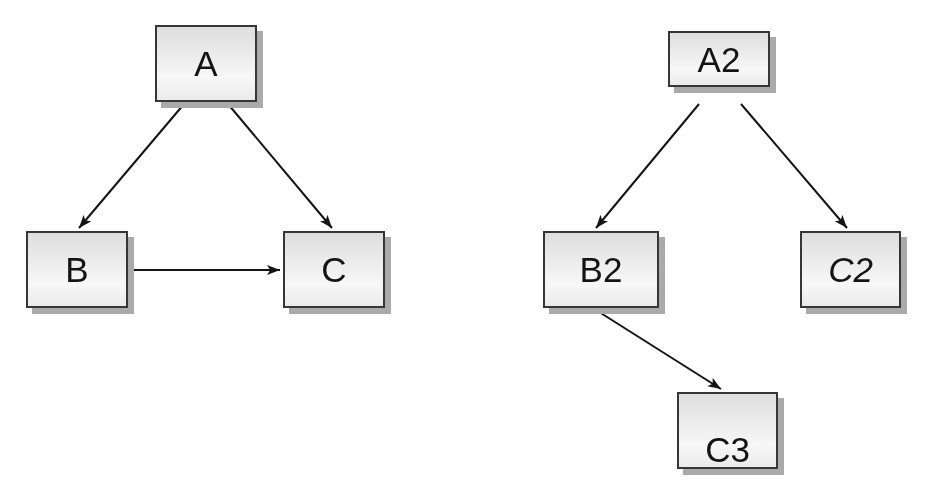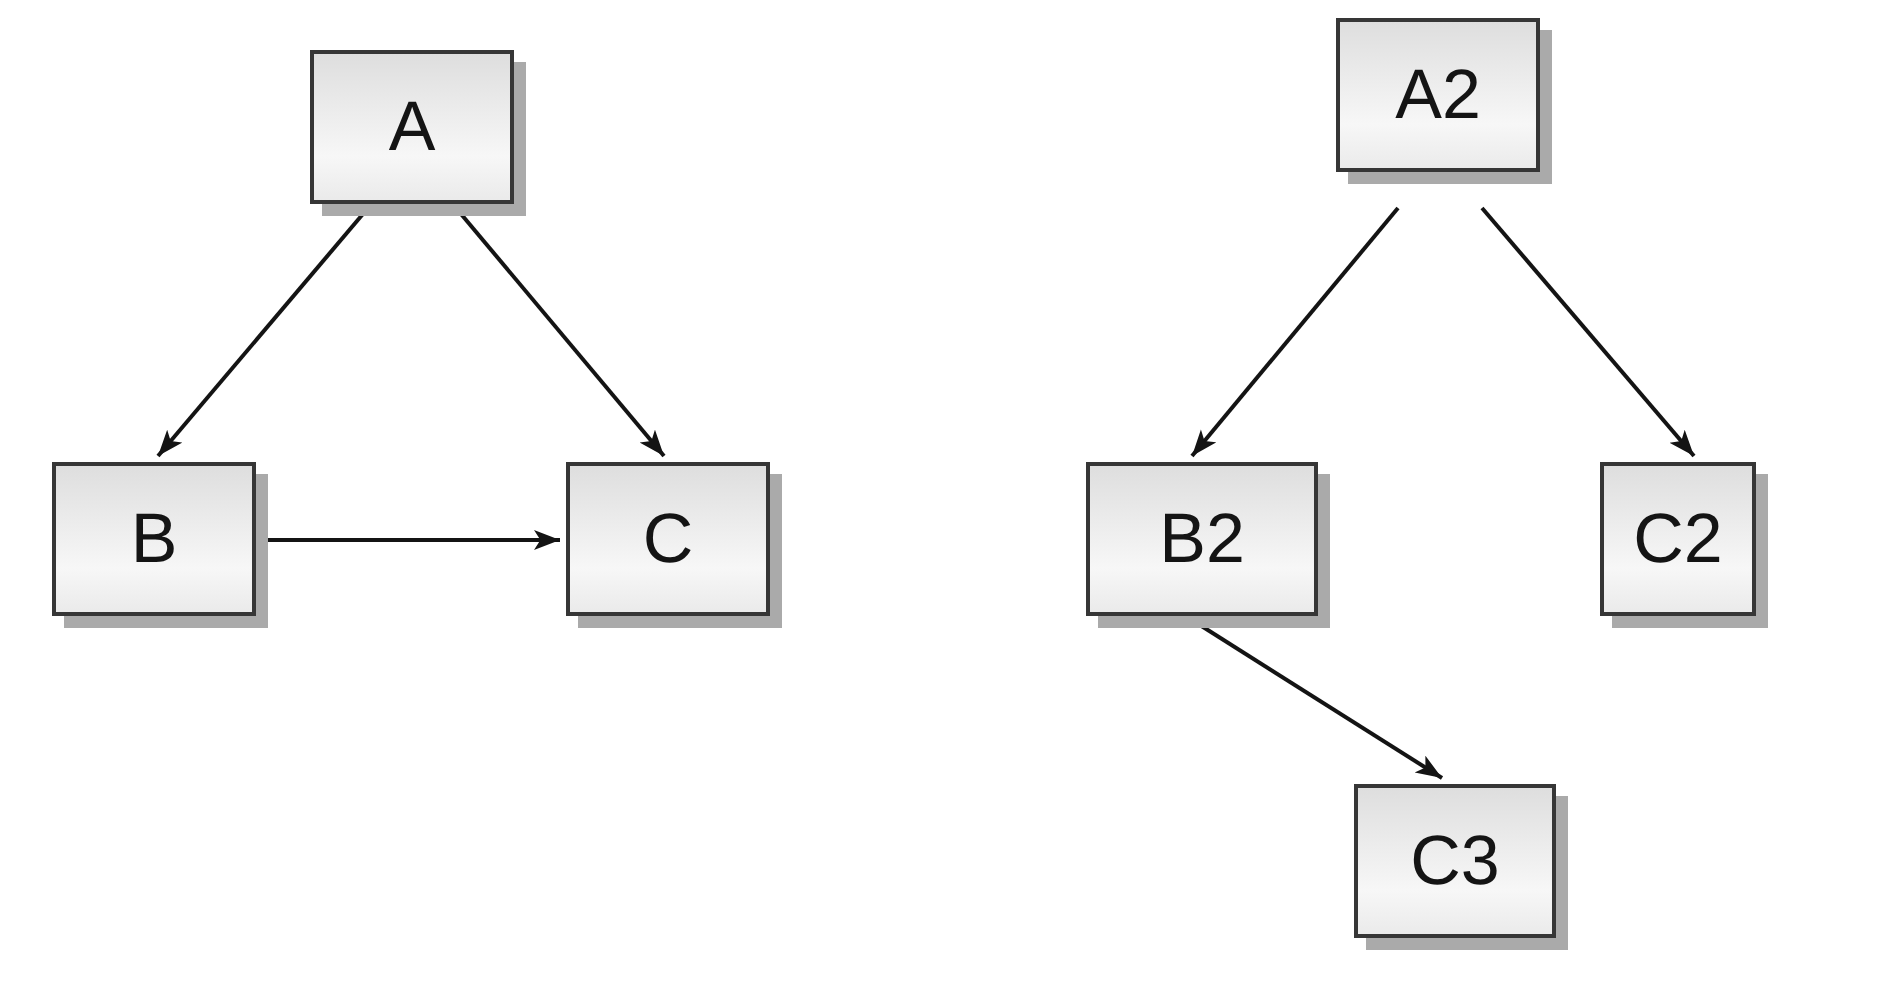--- a/index.html
+++ b/index.html
@@ -56,26 +56,26 @@
   <div id="nodes-layer">
       <div class="node" style="left: 155px; top: 25px; width: 102px; height: 77px; border: 2px solid rgb(54, 54, 54); background: linear-gradient(rgb(222, 222, 222), rgb(247, 247, 247) 70%, rgb(222, 222, 222) 130%); box-shadow: rgb(170, 170, 170) 6px 6px 0px; color: rgb(20, 20, 20);">
         <span>A</span>
       </div>
       <div class="node" style="left: 26px; top: 231px; width: 102px; height: 77px; border: 2px solid rgb(54, 54, 54); background: linear-gradient(rgb(222, 222, 222), rgb(247, 247, 247) 70%, rgb(222, 222, 222) 130%); box-shadow: rgb(170, 170, 170) 6px 6px 0px; color: rgb(20, 20, 20);">
         <span>B</span>
       </div>
       <div class="node" style="left: 283px; top: 231px; width: 102px; height: 77px; border: 2px solid rgb(54, 54, 54); background: linear-gradient(rgb(222, 222, 222), rgb(247, 247, 247) 70%, rgb(222, 222, 222) 130%); box-shadow: rgb(170, 170, 170) 6px 6px 0px; color: rgb(20, 20, 20);">
         <span>C</span>
       </div>
-      <div class="node" style="left: 668px; top: 9px; width: 102px; height: 77px; border: 2px solid rgb(54, 54, 54); background: linear-gradient(rgb(222, 222, 222), rgb(247, 247, 247) 70%, rgb(222, 222, 222) 130%); box-shadow: rgb(170, 170, 170) 6px 6px 0px; color: rgb(20, 20, 20);">
+      <div class="node" style="left: 668px; top: 31px; width: 102px; height: 56px; border: 2px solid rgb(54, 54, 54); background: linear-gradient(rgb(222, 222, 222), rgb(247, 247, 247) 70%, rgb(222, 222, 222) 130%); box-shadow: rgb(170, 170, 170) 6px 6px 0px; color: rgb(20, 20, 20);">
         <span>A2</span>
       </div>
       <div class="node" style="left: 543px; top: 231px; width: 116px; height: 77px; border: 2px solid rgb(54, 54, 54); background: linear-gradient(rgb(222, 222, 222), rgb(247, 247, 247) 70%, rgb(222, 222, 222) 130%); box-shadow: rgb(170, 170, 170) 6px 6px 0px; color: rgb(20, 20, 20);">
         <span>B2</span>
       </div>
-      <div class="node" style="left: 800px; top: 231px; width: 78px; height: 77px; border: 2px solid rgb(54, 54, 54); background: linear-gradient(rgb(222, 222, 222), rgb(247, 247, 247) 70%, rgb(222, 222, 222) 130%); box-shadow: rgb(170, 170, 170) 6px 6px 0px; color: rgb(20, 20, 20);">
+      <div class="node" style="left: 800px; top: 231px; width: 101px; height: 77px; border: 2px solid rgb(54, 54, 54); background: linear-gradient(rgb(222, 222, 222), rgb(247, 247, 247) 70%, rgb(222, 222, 222) 130%); box-shadow: rgb(170, 170, 170) 6px 6px 0px; color: rgb(20, 20, 20); font-style: italic;">
         <span>C2</span>
       </div>
-      <div class="node" style="left: 677px; top: 392px; width: 101px; height: 77px; border: 2px solid rgb(54, 54, 54); background: linear-gradient(rgb(222, 222, 222), rgb(247, 247, 247) 70%, rgb(222, 222, 222) 130%); box-shadow: rgb(170, 170, 170) 6px 6px 0px; color: rgb(20, 20, 20);">
+      <div class="node" style="left: 677px; top: 392px; width: 101px; height: 77px; border: 2px solid rgb(54, 54, 54); background: linear-gradient(rgb(222, 222, 222), rgb(247, 247, 247) 70%, rgb(222, 222, 222) 130%); box-shadow: rgb(170, 170, 170) 6px 6px 0px; color: rgb(20, 20, 20); align-items: flex-end;">
         <span>C3</span>
       </div>
     </div>
 </div>
 
 </body></html>

